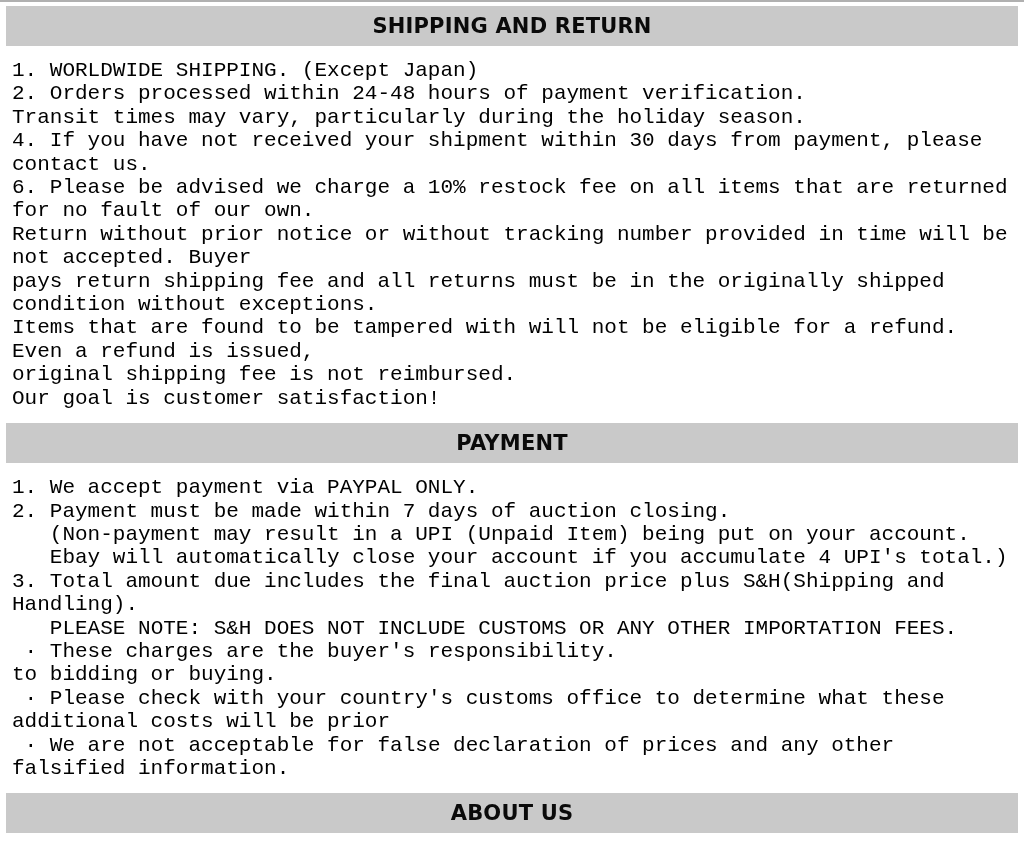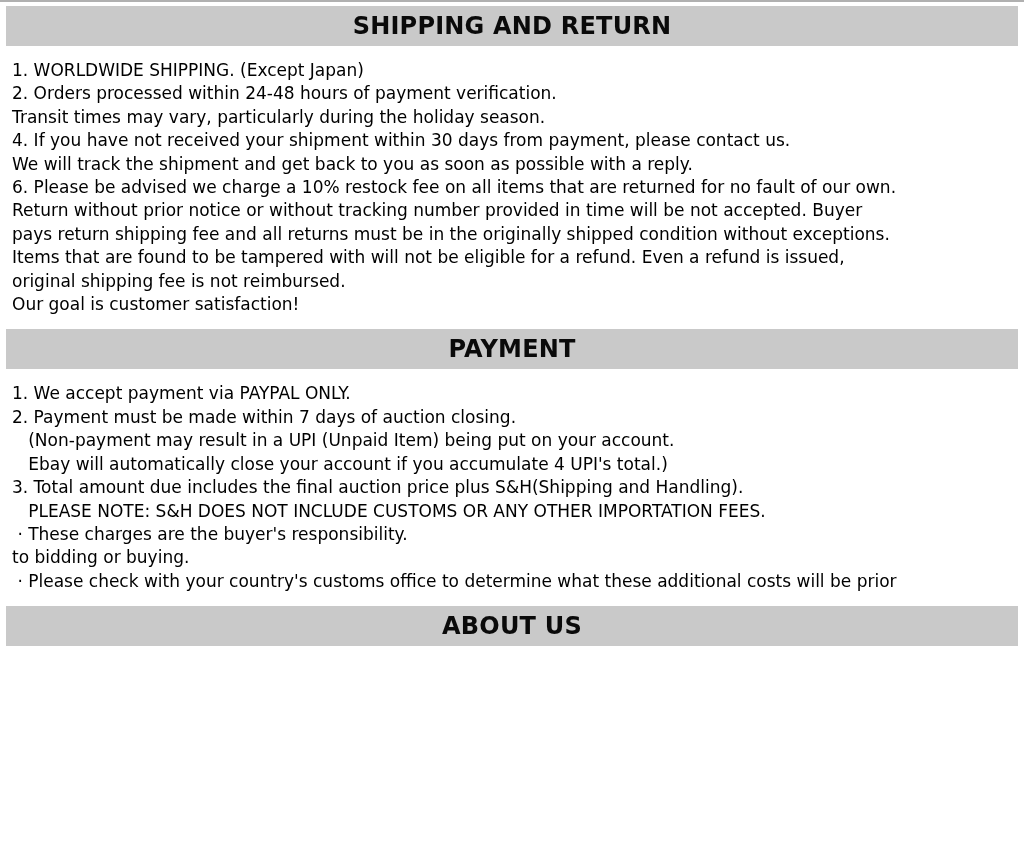--- a/index.html
+++ b/index.html
@@ -23,28 +23,29 @@
   }
   .section-header {
     margin: 0 6px;
     height: 40px;
     background: #c9c9c9;
     display: flex;
     align-items: center;
     justify-content: center;
   }
   .section-title {
-    font-size: 24px;
+    font-size: 21px;
     font-weight: bold;
     letter-spacing: 0.2px;
     color: #0a0a0a;
   }
   .section-body {
     padding: 13px 12px 13px 12px;
-    font-size: 17px;
+    font-size: 21px;
+    font-family: Liberation Mono, monospace;
   }
   .section-body .line {
     line-height: 23.4px;
     white-space: pre-wrap;
   }
 </style>
 </head>
 <body>
 
 <div class="page">
@@ -53,21 +54,20 @@
 
   <div>
     <div class="section-header">
       <span class="section-title">SHIPPING AND RETURN</span>
     </div>
     <div class="section-body">
         <div class="line">1. WORLDWIDE SHIPPING. (Except Japan)</div>
         <div class="line">2. Orders processed within 24-48 hours of payment verification.</div>
         <div class="line">Transit times may vary, particularly during the holiday season.</div>
         <div class="line">4. If you have not received your shipment within 30 days from payment, please contact us.</div>
-        <div class="line">We will track the shipment and get back to you as soon as possible with a reply.</div>
         <div class="line">6. Please be advised we charge a 10% restock fee on all items that are returned for no fault of our own.</div>
         <div class="line">Return without prior notice or without tracking number provided in time will be not accepted. Buyer</div>
         <div class="line">pays return shipping fee and all returns must be in the originally shipped condition without exceptions.</div>
         <div class="line">Items that are found to be tampered with will not be eligible for a refund. Even a refund is issued,</div>
         <div class="line">original shipping fee is not reimbursed.</div>
         <div class="line">Our goal is customer satisfaction!</div>
       </div>
   </div>
 
   <div>
@@ -77,20 +77,21 @@
     <div class="section-body">
         <div class="line">1. We accept payment via PAYPAL ONLY.</div>
         <div class="line">2. Payment must be made within 7 days of auction closing.</div>
         <div class="line">   (Non-payment may result in a UPI (Unpaid Item) being put on your account.</div>
         <div class="line">   Ebay will automatically close your account if you accumulate 4 UPI's total.)</div>
         <div class="line">3. Total amount due includes the final auction price plus S&amp;H(Shipping and Handling).</div>
         <div class="line">   PLEASE NOTE: S&amp;H DOES NOT INCLUDE CUSTOMS OR ANY OTHER IMPORTATION FEES.</div>
         <div class="line"> · These charges are the buyer's responsibility.</div>
         <div class="line">to bidding or buying.</div>
         <div class="line"> · Please check with your country's customs office to determine what these additional costs will be prior</div>
+        <div class="line"> · We are not acceptable for false declaration of prices and any other falsified information.</div>
       </div>
   </div>
 
   <div>
     <div class="section-header">
       <span class="section-title">ABOUT US</span>
     </div>
   </div>
 
 </div>

